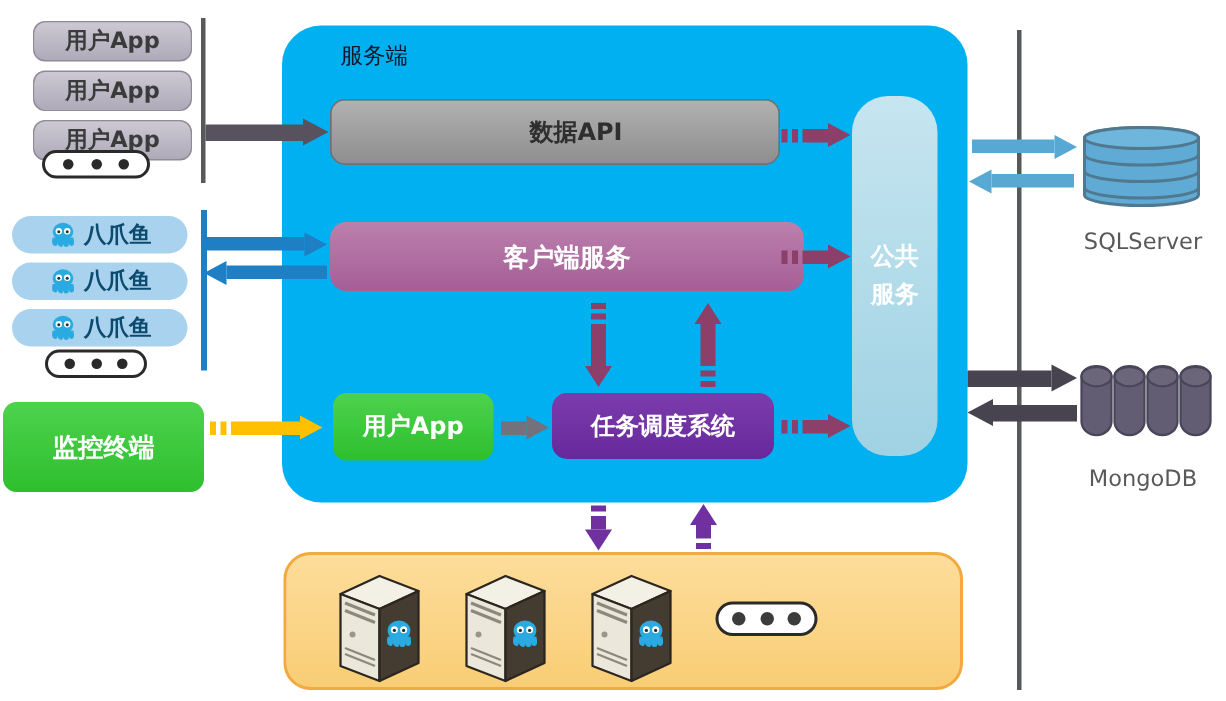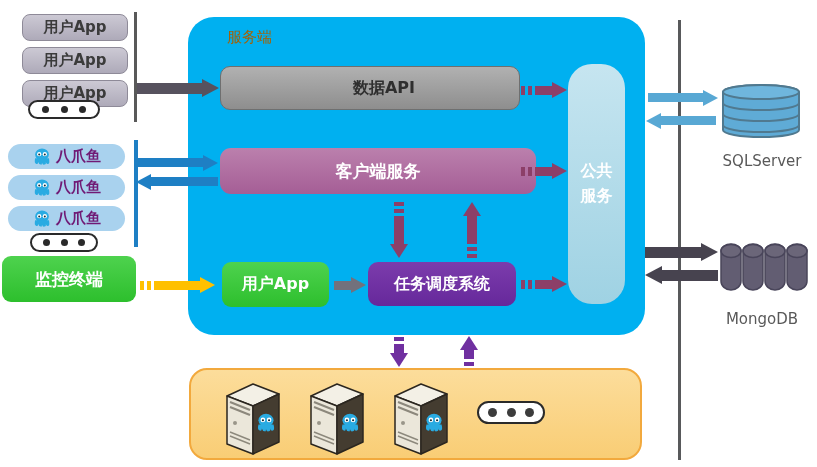--- a/index.html
+++ b/index.html
@@ -5,33 +5,33 @@
   html,body{margin:0;padding:0;background:#fff;font-family:"DejaVu Sans",sans-serif;}
   .stage{position:relative;width:817px;height:467px;background:var(--canvas,#fff);overflow:hidden;}
   .abs{position:absolute;}
   .cbox{position:absolute;display:flex;align-items:center;justify-content:center;box-sizing:border-box;font-weight:bold;}
 
   
   .user-app{left:22px;width:106px;height:27px;border-radius:8px;
     background:linear-gradient(180deg,var(--user_app_top,#ccc9d4),var(--user_app_bottom,#aeaab9));
     border:1.5px solid #8e8a98;color:#3b3b3b;font-size:15px;}
   .octo-pill{left:8px;width:117px;height:25px;border-radius:13px;
-    background:var(--octopus_pill,#a9d2ee);color:#701a75;font-size:15px;gap:4px;align-items:center;}
+    background:var(--octopus_pill,#a9d2ee);color:#0c4a6e;font-size:15px;gap:4px;align-items:center;}
   .octo-ic{width:20px;height:20px;color:var(--octopus_blue,#29abe2);flex:0 0 auto;}
   .pill{position:absolute;background:#fff;border:2.5px solid #2a2a2a;border-radius:999px;
     display:flex;align-items:center;justify-content:space-evenly;box-sizing:border-box;}
   .pill i{width:7px;height:7px;border-radius:50%;background:#2a2a2a;display:block;}
   .pill.big i{width:9px;height:9px;background:#3c3c3c;}
   .green-box{background:linear-gradient(180deg,#4ed24e,#2dbf2d);color:#fff;border-radius:9px;}
   .vline{position:absolute;}
 
   
   .server-panel{left:188px;top:17px;width:457px;height:318px;border-radius:26px;
     background:var(--server_bg,#00b0f0);}
-  .server-title{left:227px;top:28px;font-size:15px;color:#a16207;}
+  .server-title{left:227px;top:28px;font-size:15px;color:#0f172a;}
   .data-api{left:220px;top:66px;width:300px;height:44px;border-radius:10px;
     background:linear-gradient(180deg,var(--data_api_top,#b1b1b1),var(--data_api_bottom,#8e8e8e));
     border:1.5px solid #6f6f6f;color:#2f2f2f;font-size:16px;padding-left:28px;}
   .client-service{left:220px;top:148px;width:316px;height:46px;border-radius:11px;
     background:linear-gradient(180deg,var(--client_top,#bb80ad),var(--client_bottom,#a55e96));
     color:#fff;font-size:17px;}
   .monitor-service{left:222px;top:262px;width:107px;height:45px;font-size:16px;}
   .task-scheduler{left:368px;top:262px;width:148px;height:44px;border-radius:10px;
     background:linear-gradient(180deg,#7c3cac,var(--task_purple,#66289b));color:#fff;font-size:16px;}
   .public-service{left:568px;top:64px;width:57px;height:240px;border-radius:24px;
@@ -124,21 +124,21 @@
       </svg>
     <span>八爪鱼</span>
   </div>
   <div class="pill" style="left:30px;top:233px;width:68px;height:19px">
     <i></i>
       <i></i>
       <i></i>
   </div>
   <div class="vline" style="left:134px;top:140px;width:4px;height:107px;background:#1e7fc4"></div>
 
-  <div class="cbox green-box" style="left:2px;top:256px;width:134px;height:46px;font-size:17px">
+  <div class="cbox green-box" style="left:2px;top:268px;width:134px;height:60px;font-size:17px">
     <span>监控终端</span>
   </div>
 
   <div class="abs server-panel"></div>
   <div class="abs server-title">服务端</div>
 
   <div class="cbox data-api">
     <span>数据API</span>
   </div>
   <div class="cbox client-service">

